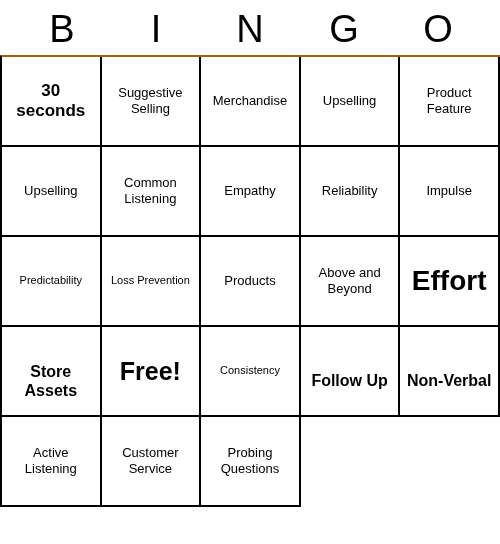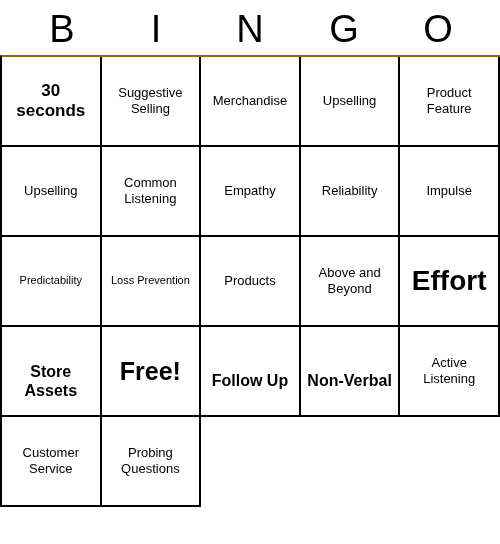--- a/index.html
+++ b/index.html
@@ -132,20 +132,23 @@
   <div class="bingo-cell">
     <span class="cell-text xlarge">Effort</span>
   </div>
 
   <div class="bingo-cell">
     <span class="cell-text large">Store Assets</span>
   </div>
   <div class="bingo-cell">
     <span class="cell-text free">Free!</span>
   </div>
+  <div class="bingo-cell">
+    <span class="cell-text small">Consistency</span>
+  </div>
 
   <div class="bingo-cell">
     <span class="cell-text large">Follow Up</span>
   </div>
   <div class="bingo-cell">
     <span class="cell-text large">Non-Verbal</span>
   </div>
   <div class="bingo-cell">
     <span class="cell-text">Active Listening</span>
   </div>

